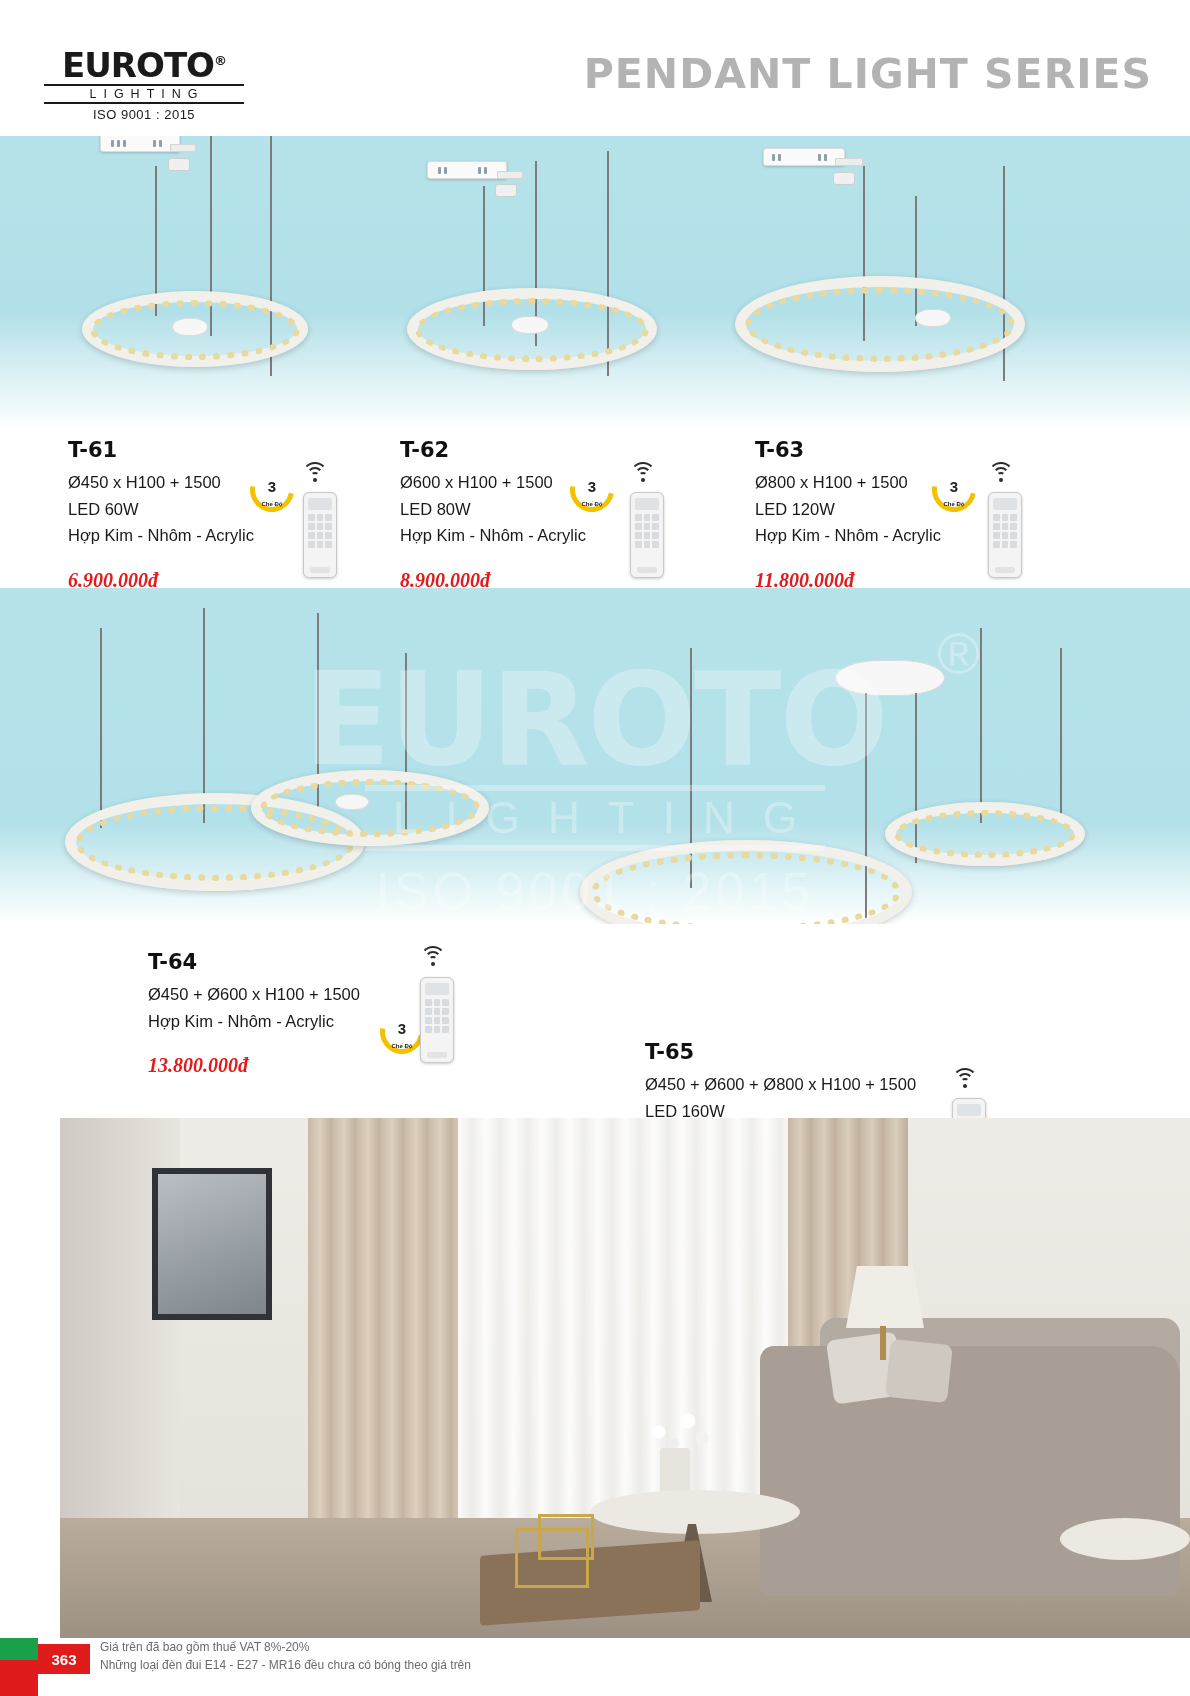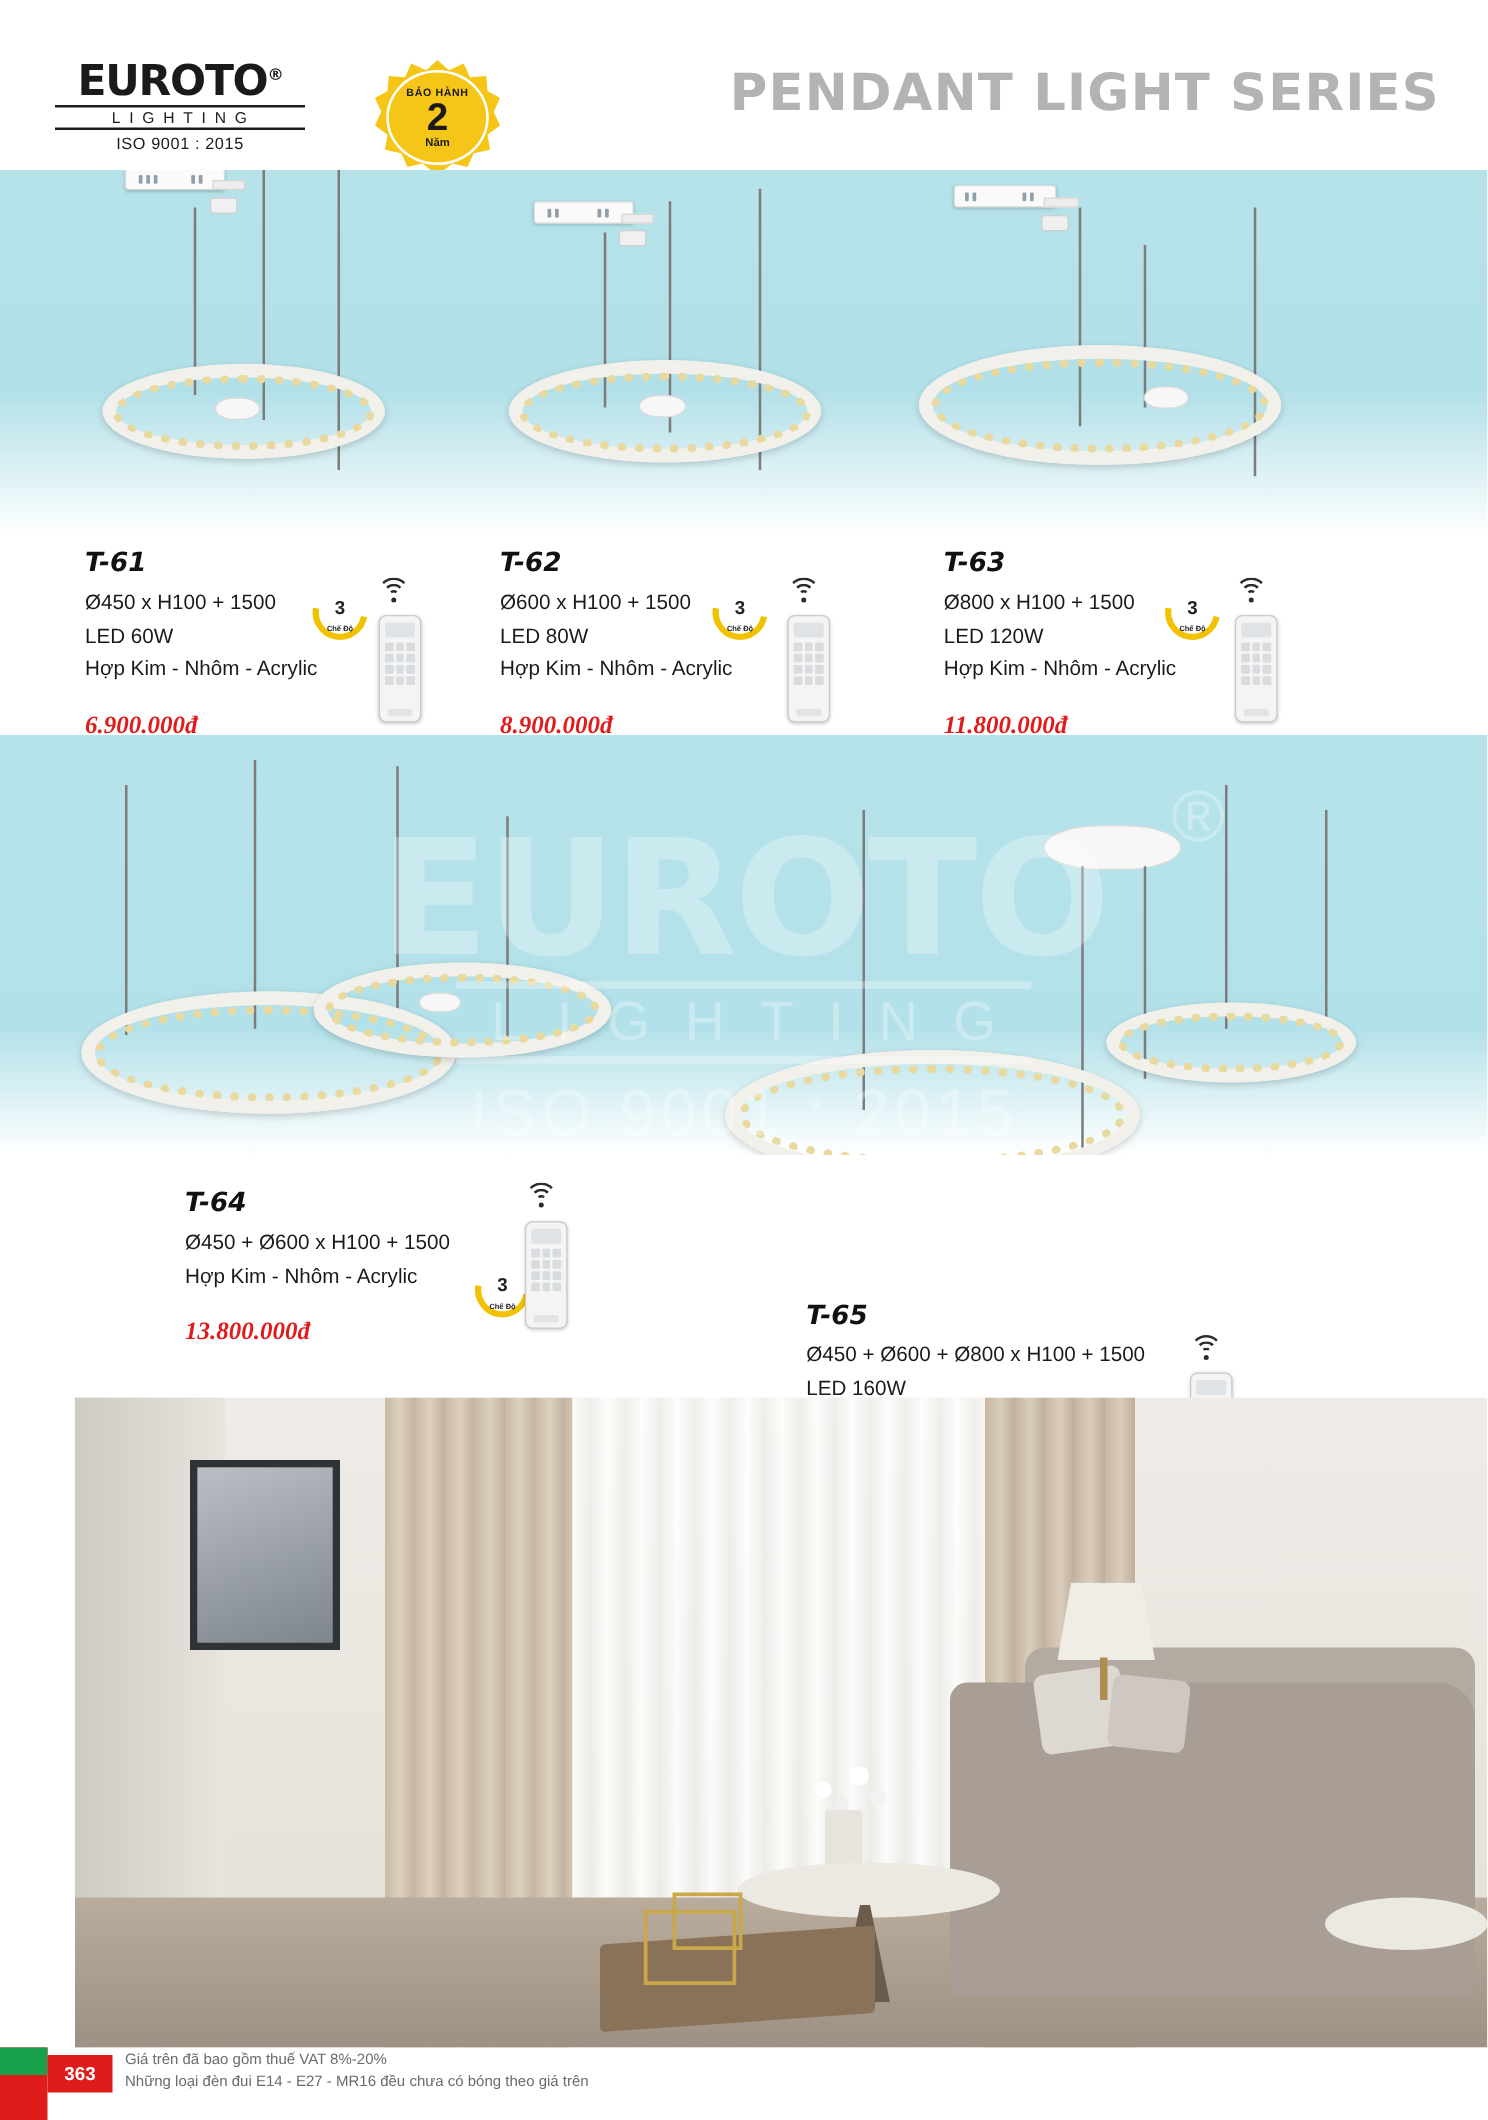--- a/index.html
+++ b/index.html
@@ -113,21 +113,20 @@
   .canopy {
     position: absolute; background: #f7f7f7; border: 1px solid #dadada;
     border-radius: 50%/60%;
   }
 
   
   .info { position: absolute; }
   .code {
     font-size: 21px; font-weight: bold; color: #111; margin-bottom: 7px;
     font-family: "DejaVu Sans", sans-serif;
-    font-style: italic;
   }
   .spec { font-size: 16.5px; color: #1a1a1a; line-height: 1.62; }
   .price {
     font-family: "Liberation Serif", serif;
     font-size: 20px; font-style: italic; font-weight: bold; color: #e01b1b; margin-top: 20px;
   }
 
   
   .badge3 { position: absolute; width: 44px; height: 44px; }
   .badge3 .arc {
@@ -223,28 +222,20 @@
 <div class="header">
 
   <div class="logo-block">
     <div class="logo-main">
       <span>EUROTO</span><span class="logo-reg">®</span>
     </div>
     <div class="logo-sub">LIGHTING</div>
     <div class="logo-iso">ISO 9001 : 2015</div>
   </div>
 
-  <div class="warranty">
-    <div class="star"></div>
-    <div class="inner">
-      <div class="w-top">BẢO HÀNH</div>
-      <div class="w-num">2</div>
-      <div class="w-bot">Năm</div>
-    </div>
-  </div>
 
   <div class="page-title">PENDANT LIGHT SERIES</div>
 </div>
 
 <div class="band1">
 
   <div class="lamp" style="left:60px; top:-30px; width:300px; height:300px;">
     <div class="wire" style="left:150px; top:30px; height:200px;"></div>
     <div class="wire" style="left:210px; top:30px; height:240px;"></div>
     <div class="wire" style="left:95px; top:60px; height:150px;"></div>

